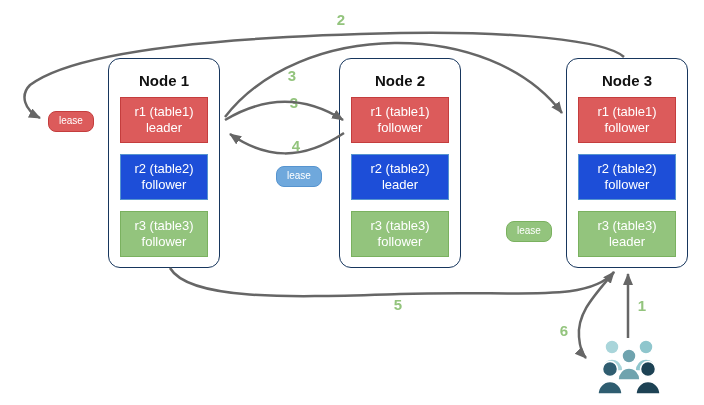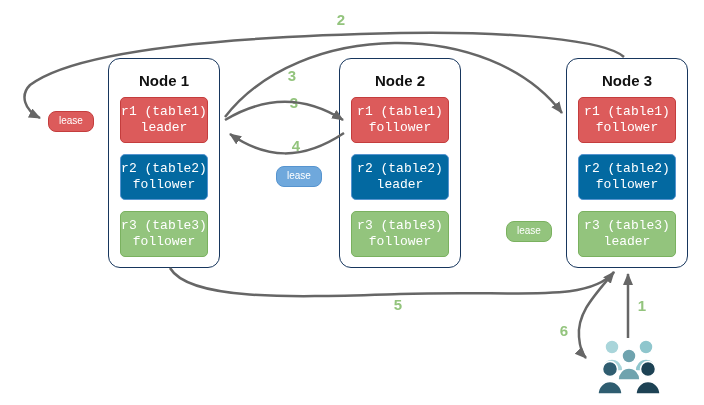--- a/index.html
+++ b/index.html
@@ -10,26 +10,26 @@
   
   .node{
     position:absolute;width:122px;height:210px;background:#fff;
     border:1.5px solid #17365d;border-radius:12px;box-sizing:border-box;
   }
   .node-title{
     position:absolute;top:13px;left:0;right:0;text-align:center;
     font-size:15px;font-weight:bold;color:#111;
   }
   .replica{
-    position:absolute;left:11px;right:11px;height:46px;border-radius:5px;
+    position:absolute;left:11px;right:11px;height:46px;border-radius:0;
     box-sizing:border-box;display:flex;flex-direction:column;align-items:center;
-    justify-content:center;color:#fff;font-size:13px;line-height:16px;text-align:center;font-family:Liberation Mono, monospace;
+    justify-content:center;color:#fff;font-size:13px;line-height:16px;text-align:center;
   }
   .replica.red{background:#dc5b5b;border:1.5px solid #c43d3d;}
-  .replica.blue{background:#0369a1;border:1.5px solid #5694cf;}
+  .replica.blue{background:#1d4ed8;border:1.5px solid #5694cf;}
   .replica.green{background:#93c47d;border:1.5px solid #7ab15f;}
   .r-pos-1{top:38px;} .r-pos-2{top:95px;} .r-pos-3{top:152px;}
   
   .lease{
     position:absolute;box-sizing:border-box;border-radius:8px;color:#fff;
     font-size:10px;text-align:center;line-height:18px;padding:0 10px;height:21px;
   }
   .lease.red{background:#dc5b5b;border:1.5px solid #c43d3d;}
   .lease.blue{background:#6fa8dc;border:1.5px solid #5694cf;}
   .lease.green{background:#93c47d;border:1.5px solid #7ab15f;}

